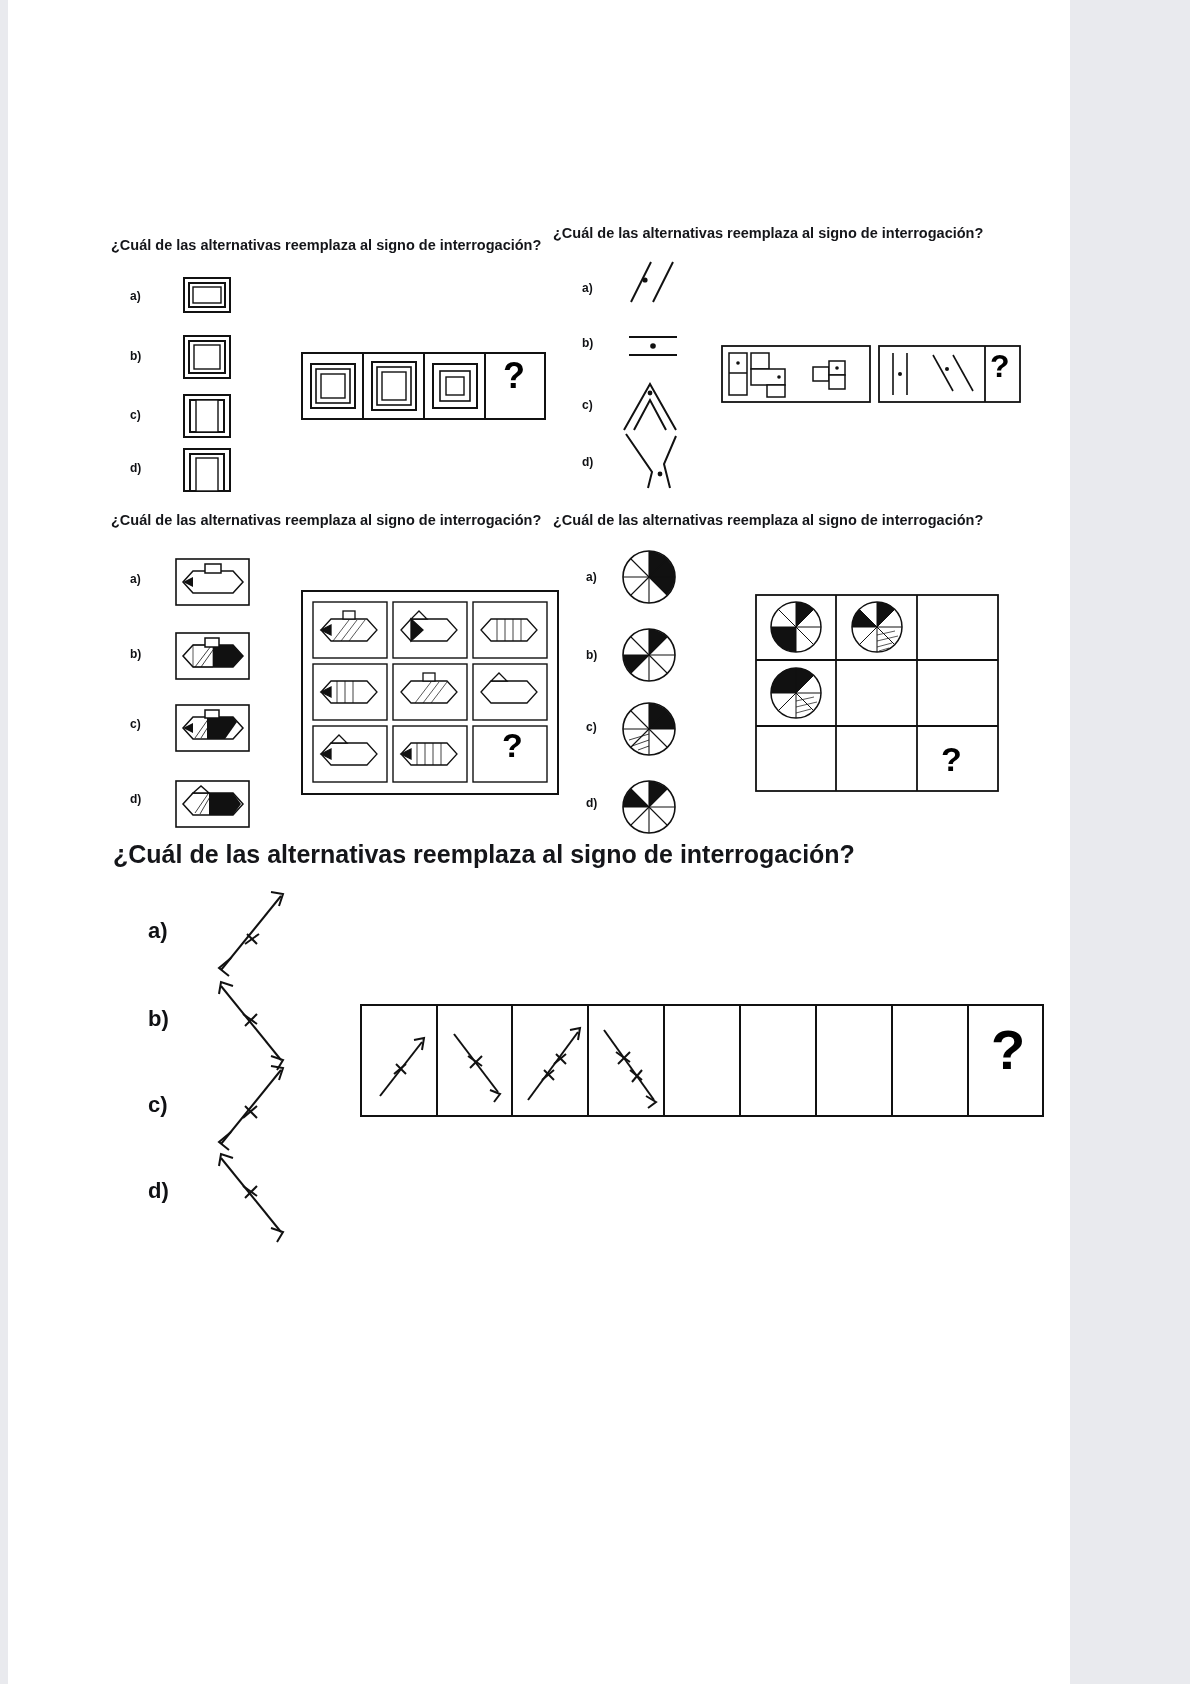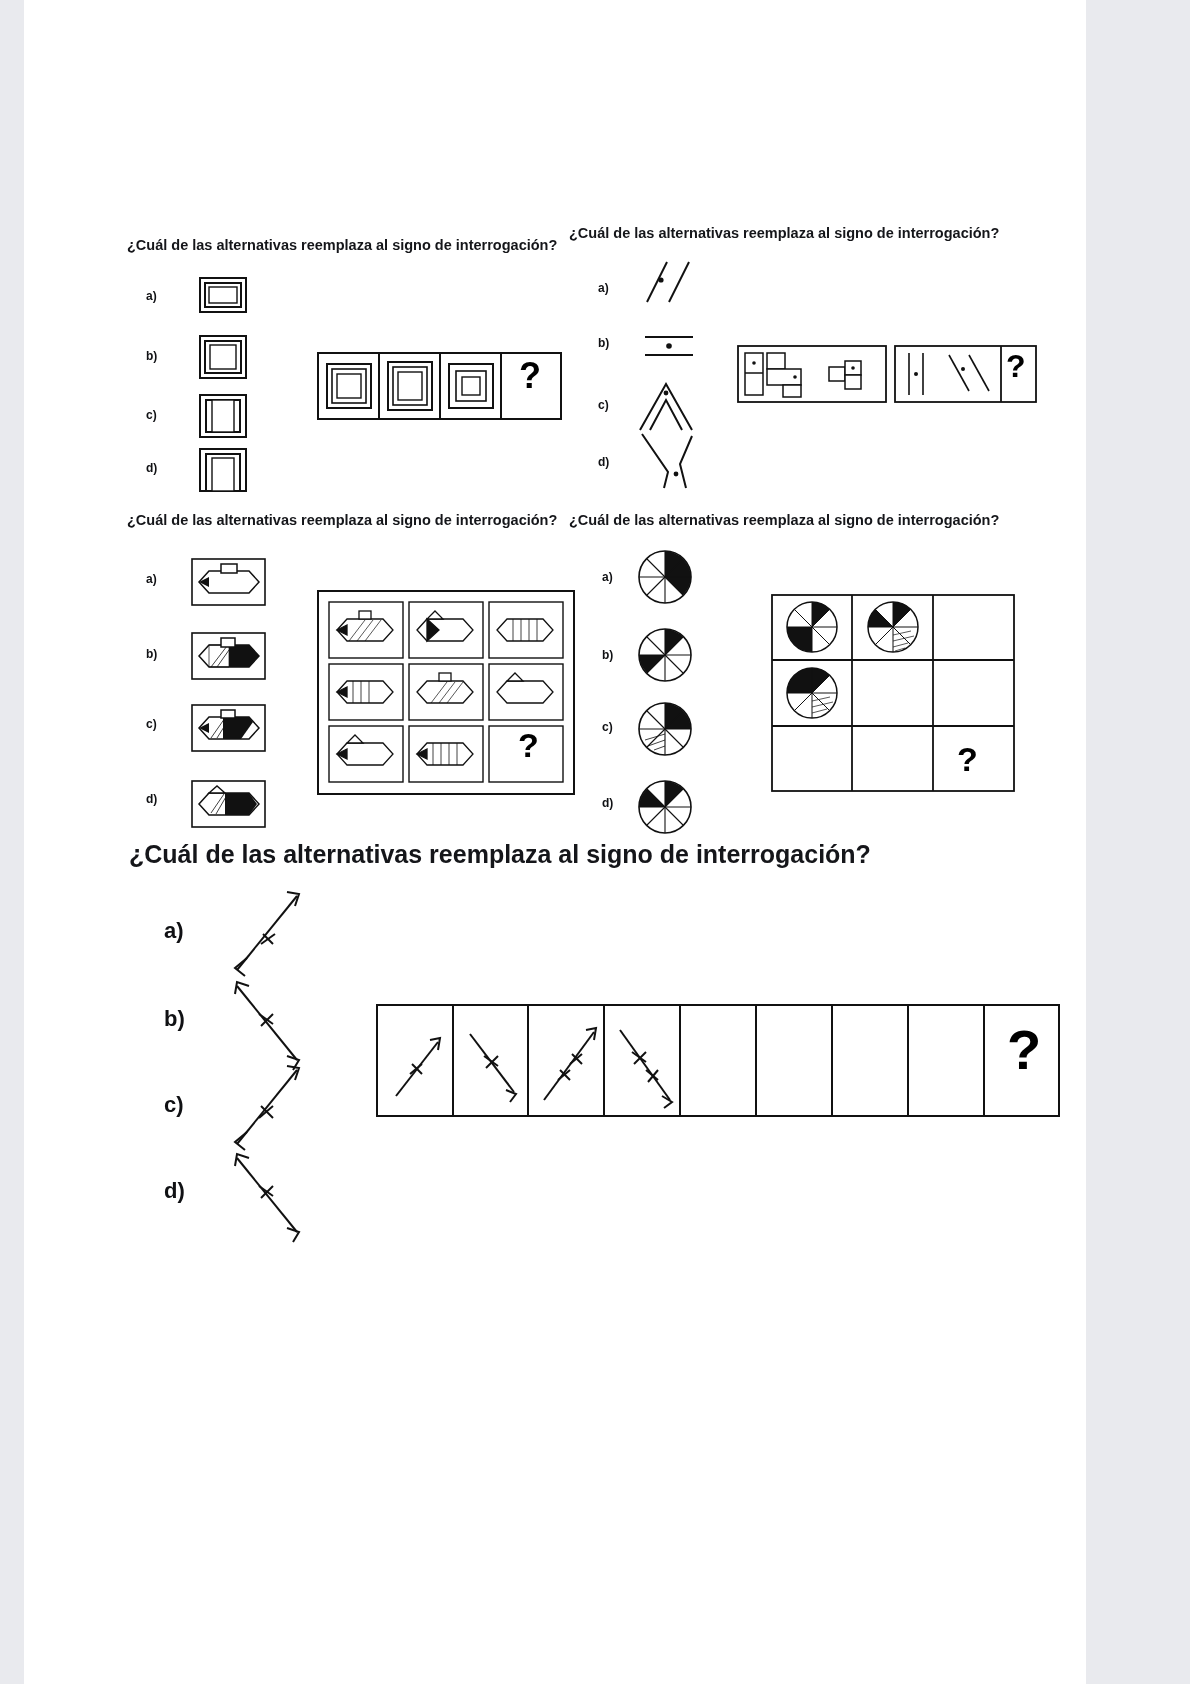--- a/index.html
+++ b/index.html
@@ -9,21 +9,21 @@
   }
   body {
     width: 1190px;
     height: 1684px;
     font-family: "Liberation Sans", sans-serif;
     position: relative;
     overflow: hidden;
   }
   .page {
     position: absolute;
-    left: 24px;
+    left: 8px;
     top: 0;
     width: 1062px;
     height: 1684px;
     background: #ffffff;
   }
   .q-title {
     position: absolute;
     font-family: "Liberation Sans", sans-serif;
     font-weight: bold;
     color: #15161a;

